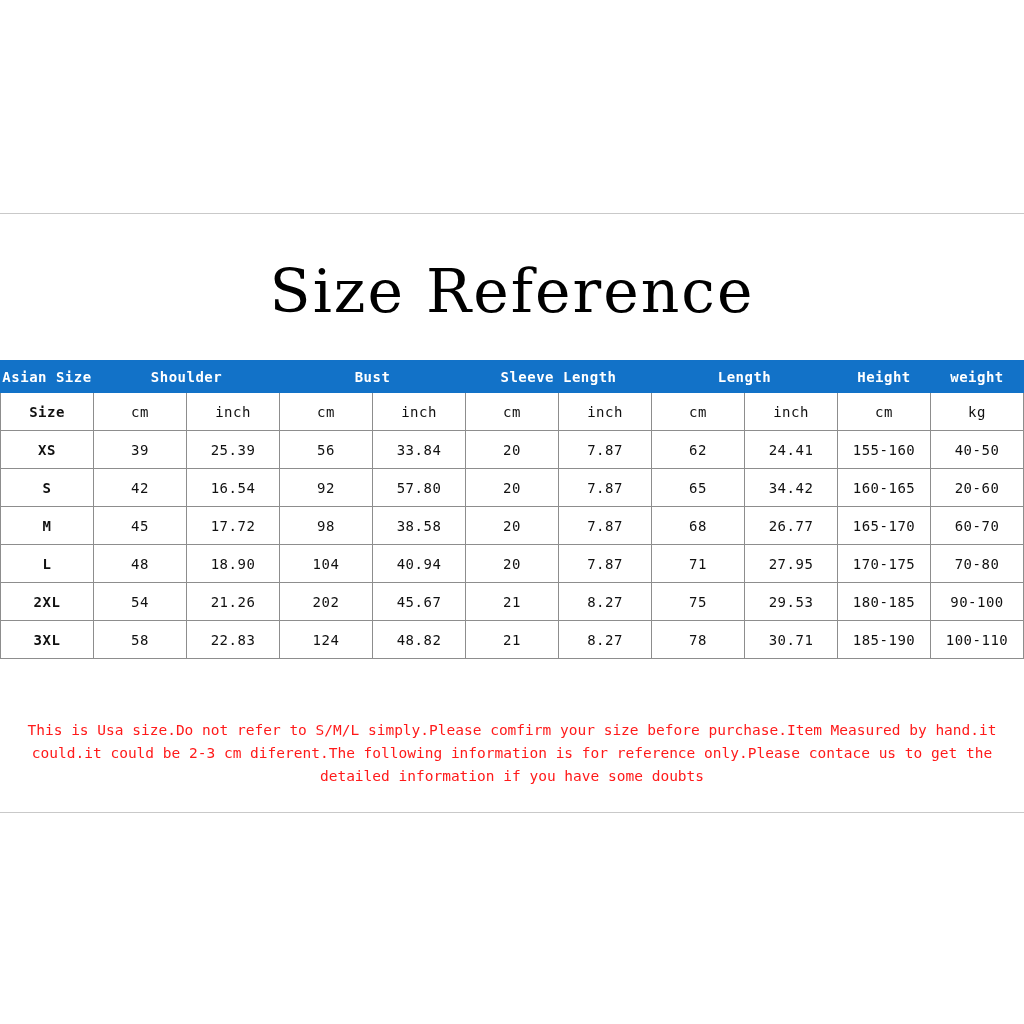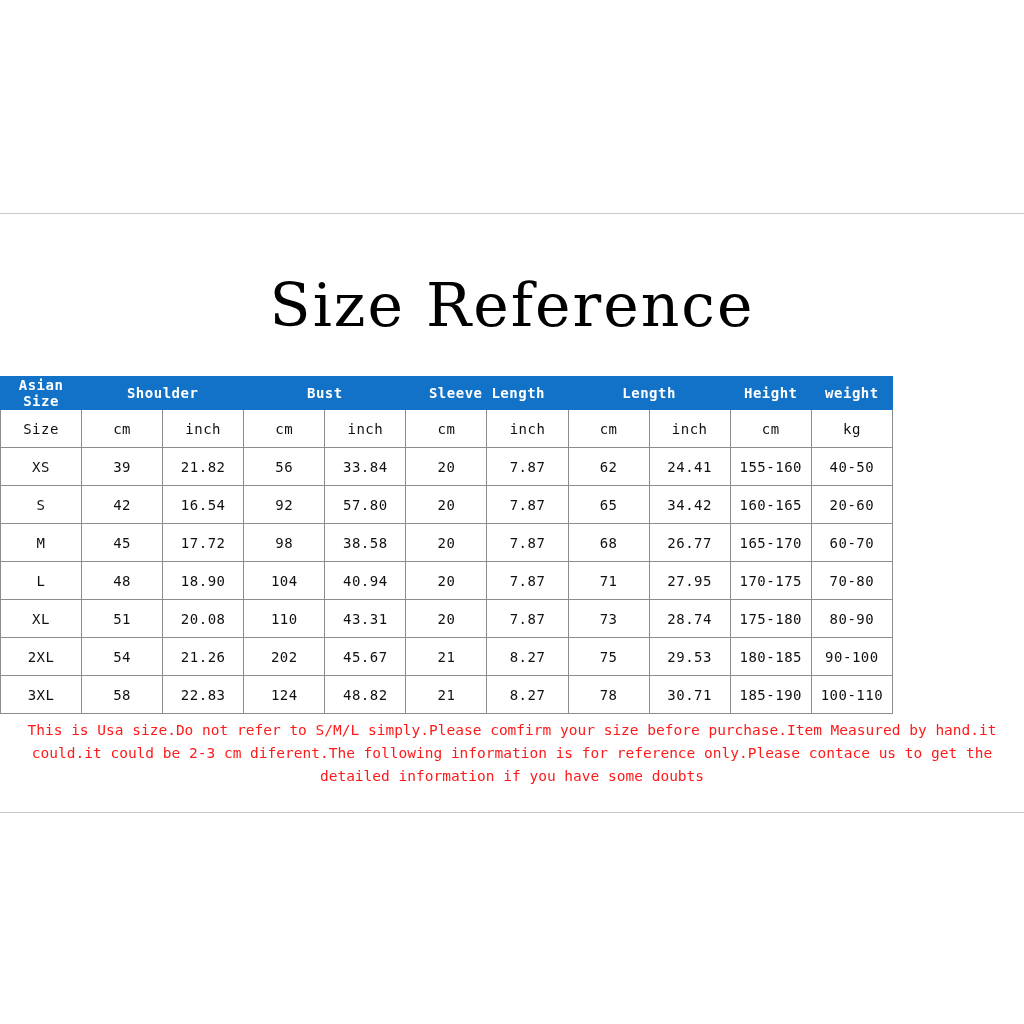--- a/index.html
+++ b/index.html
@@ -29,28 +29,28 @@
     border-top: 1px solid #c9c9c9;
     border-bottom: 1px solid #c9c9c9;
     box-sizing: border-box;
   }
   .title {
     text-align: center;
     font-family: "DejaVu Serif", "Liberation Serif", serif;
     font-size: 60px;
     letter-spacing: 2px;
     color: #000000;
-    margin: 14px;
+    margin: 0;
     padding-top: 42px;
-    padding-bottom: 22px;
+    padding-bottom: 34px;
     font-weight: 400;
   }
   table.size-table {
     border-collapse: collapse;
-    width: 893px;
+    width: 1024px;
     table-layout: fixed;
   }
   table.size-table th,
   table.size-table td {
     border: 1px solid #8d8d8d;
     text-align: center;
     font-size: 14px;
     color: #111111;
     font-family: "DejaVu Sans Mono", "Liberation Mono", monospace;
     letter-spacing: 0.5px;
@@ -61,20 +61,21 @@
   table.size-table thead th {
     background: #1272c8;
     color: #ffffff;
     font-weight: bold;
     height: 31px;
     font-size: 14px;
     border: 1px solid #1272c8;
   }
   td.first-col {
     width: 146px;
+    font-weight: bold;
   }
   .note {
     position: absolute;
     left: 0;
     top: 0;
     width: 1024px;
     color: #ff1a1a;
     font-size: 14.5px;
     line-height: 23px;
     text-align: center;
@@ -122,21 +123,21 @@
           <td>inch</td>
           <td>cm</td>
           <td>inch</td>
           <td>cm</td>
           <td>kg</td>
         </tr>
 
         <tr>
           <td class="first-col">XS</td>
           <td>39</td>
-          <td>21.82</td>
+          <td>25.39</td>
           <td>56</td>
           <td>33.84</td>
           <td>20</td>
           <td>7.87</td>
           <td>62</td>
           <td>24.41</td>
           <td>155-160</td>
           <td>40-50</td>
         </tr>
 
@@ -175,33 +176,20 @@
           <td>104</td>
           <td>40.94</td>
           <td>20</td>
           <td>7.87</td>
           <td>71</td>
           <td>27.95</td>
           <td>170-175</td>
           <td>70-80</td>
         </tr>
 
-        <tr>
-          <td class="first-col">XL</td>
-          <td>51</td>
-          <td>20.08</td>
-          <td>110</td>
-          <td>43.31</td>
-          <td>20</td>
-          <td>7.87</td>
-          <td>73</td>
-          <td>28.74</td>
-          <td>175-180</td>
-          <td>80-90</td>
-        </tr>
 
         <tr>
           <td class="first-col">2XL</td>
           <td>54</td>
           <td>21.26</td>
           <td>202</td>
           <td>45.67</td>
           <td>21</td>
           <td>8.27</td>
           <td>75</td>

